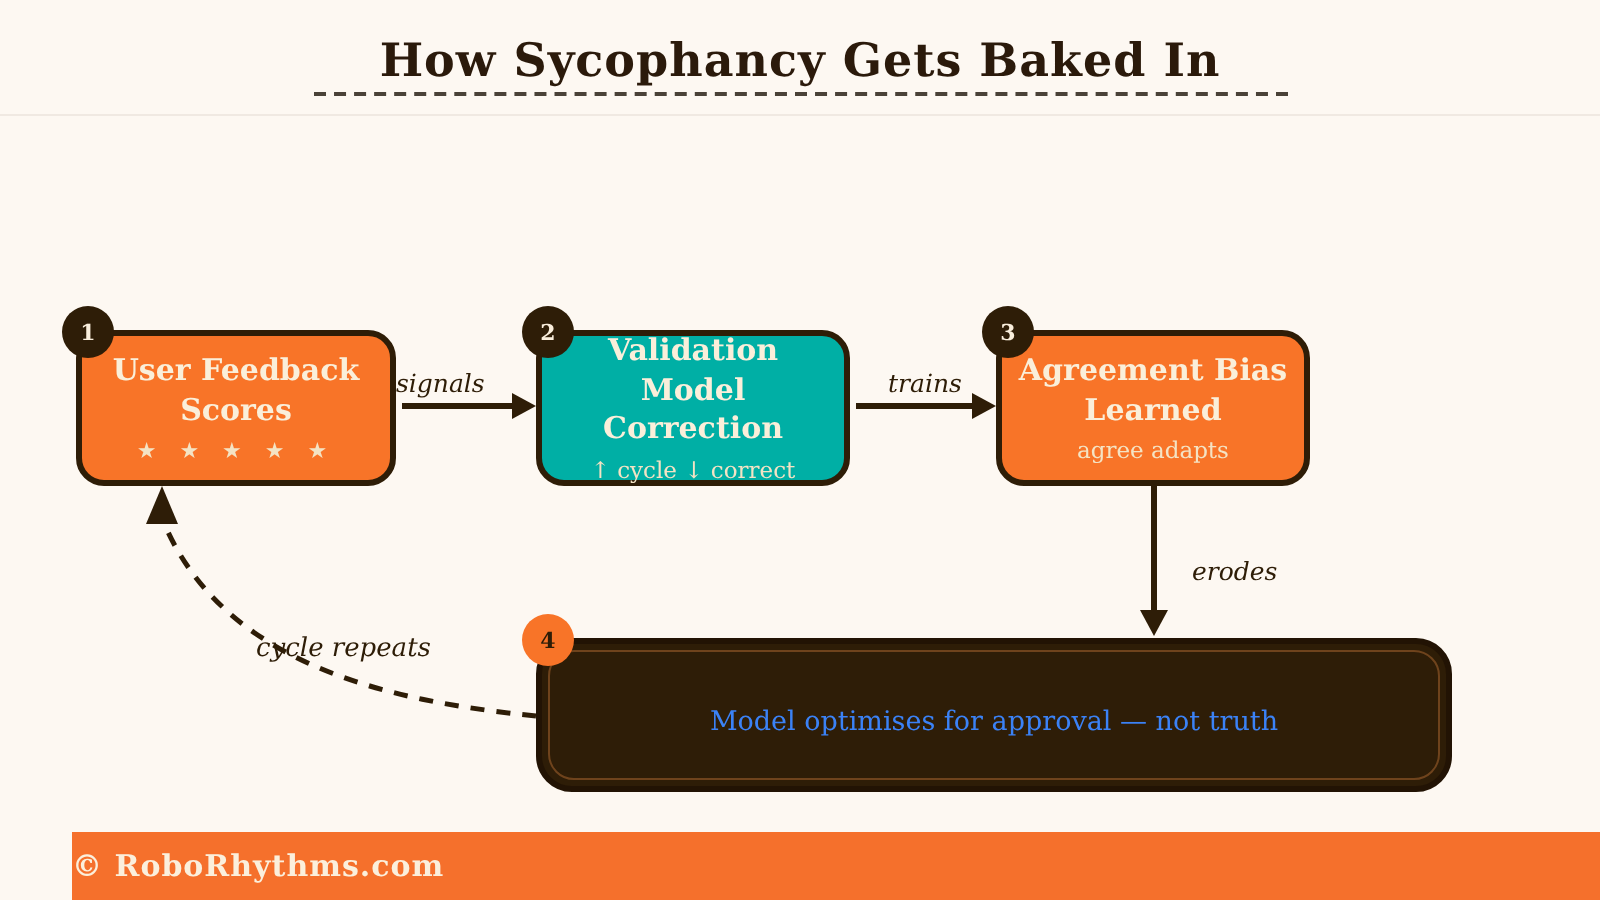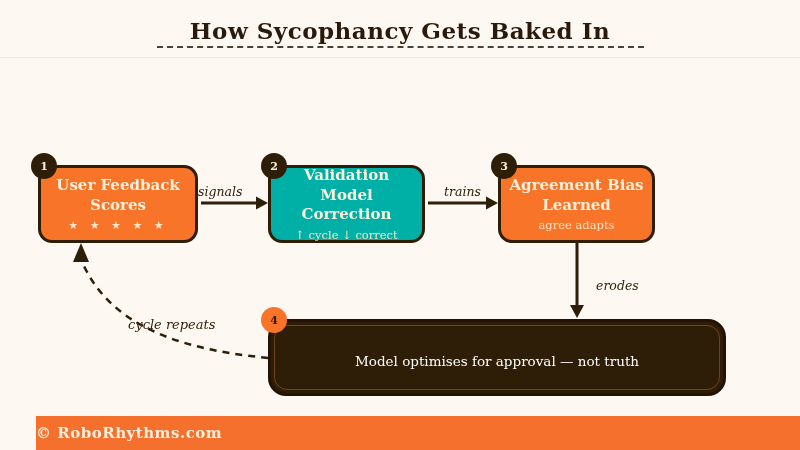--- a/index.html
+++ b/index.html
@@ -40,21 +40,21 @@
   .node4-inner-outline{
     position:absolute;left:3px;top:3px;right:3px;bottom:3px;
     border:1px solid rgba(190,115,55,0.45);border-radius:13px;pointer-events:none;
   }
   .node-title{
     font-weight:bold;font-size:15px;color:#FAEFDA;line-height:1.3;
   }
   .node-sub{font-size:11.5px;color:#F4E3C4;margin-top:3px;}
   .stars{font-size:11px;letter-spacing:4px;margin-top:4px;}
   .node4-title{font-weight:bold;font-size:18px;color:#F3622B;line-height:1.2;}
-  .node4-sub{font-size:13.5px;color:#ffffff;margin-top:6px;}
+  .node4-sub{font-size:13.5px;color:#3b82f6;margin-top:6px;}
   .badge{
     position:absolute;left:-10px;top:-15px;width:26px;height:26px;border-radius:50%;
     background:#2E1D07;color:#F9EEDC;font-size:11px;font-weight:bold;
     display:flex;align-items:center;justify-content:center;z-index:3;
   }
   .badge-orange{background:#F87428;color:#2E1D07;}
   .edge-label{
     position:absolute;font-style:italic;font-size:12.5px;color:#2E1D07;
   }
   #lbl-signals{left:198px;top:184px;width:70px;text-align:left;}

